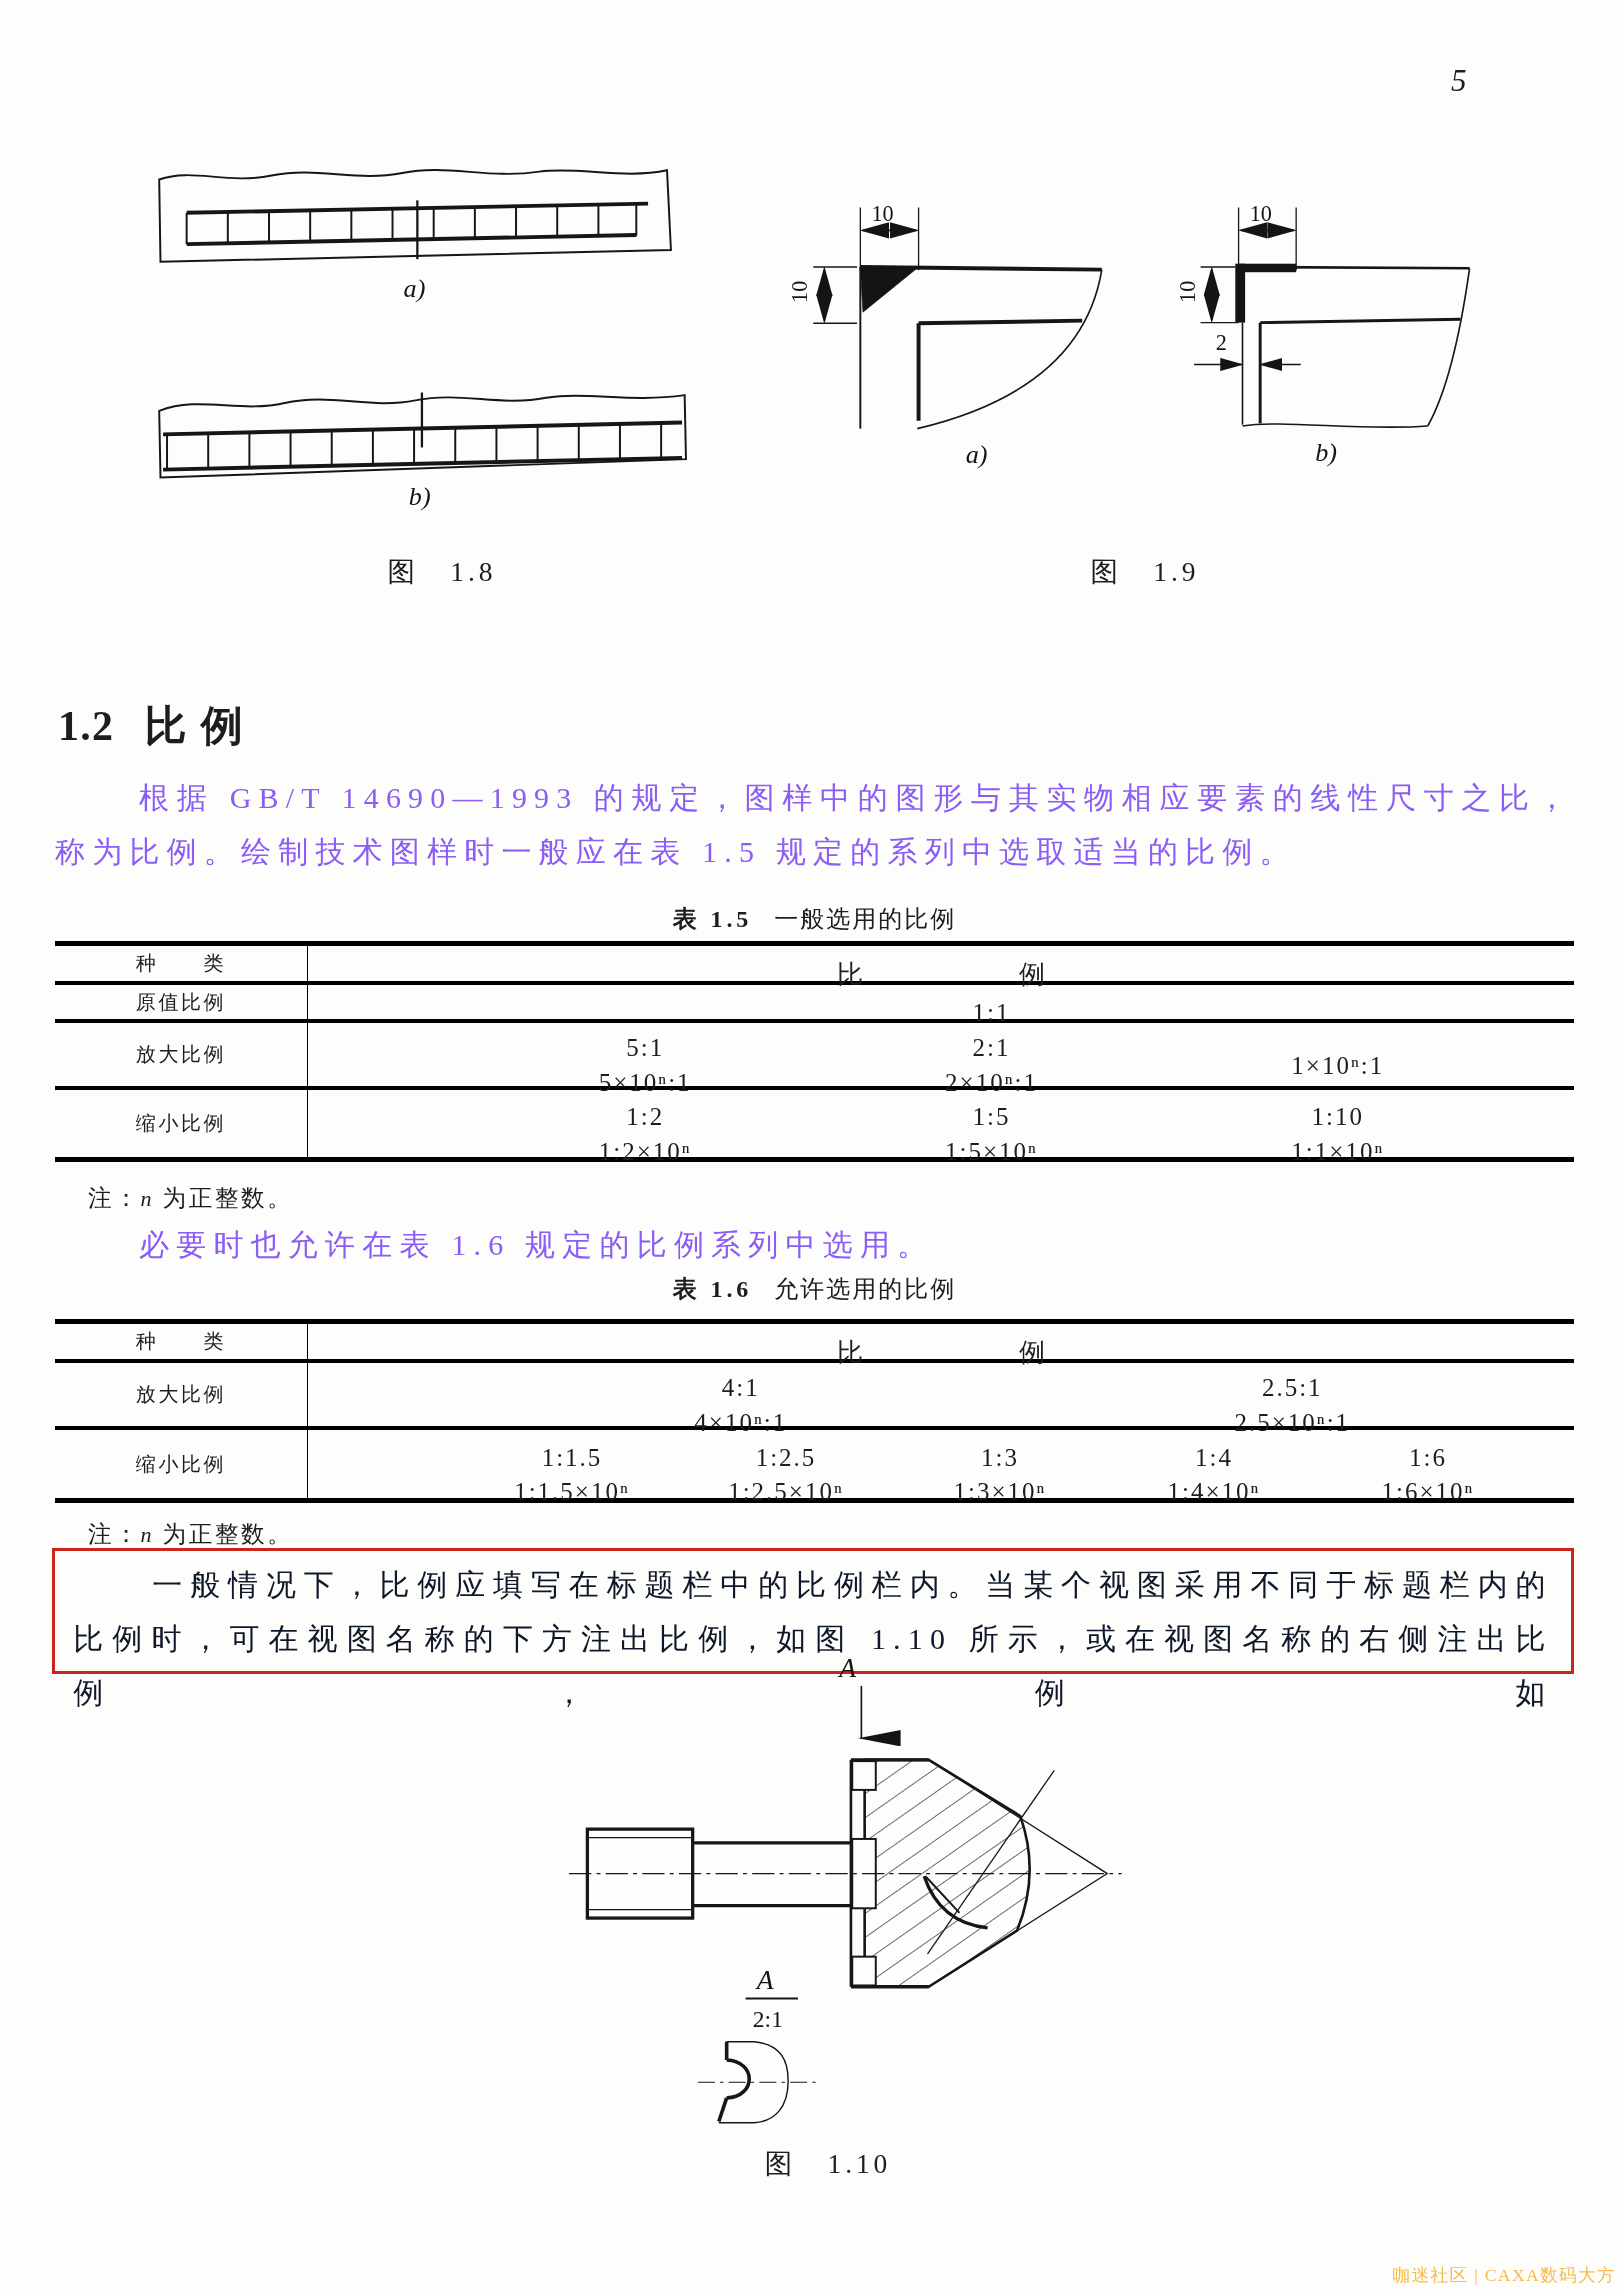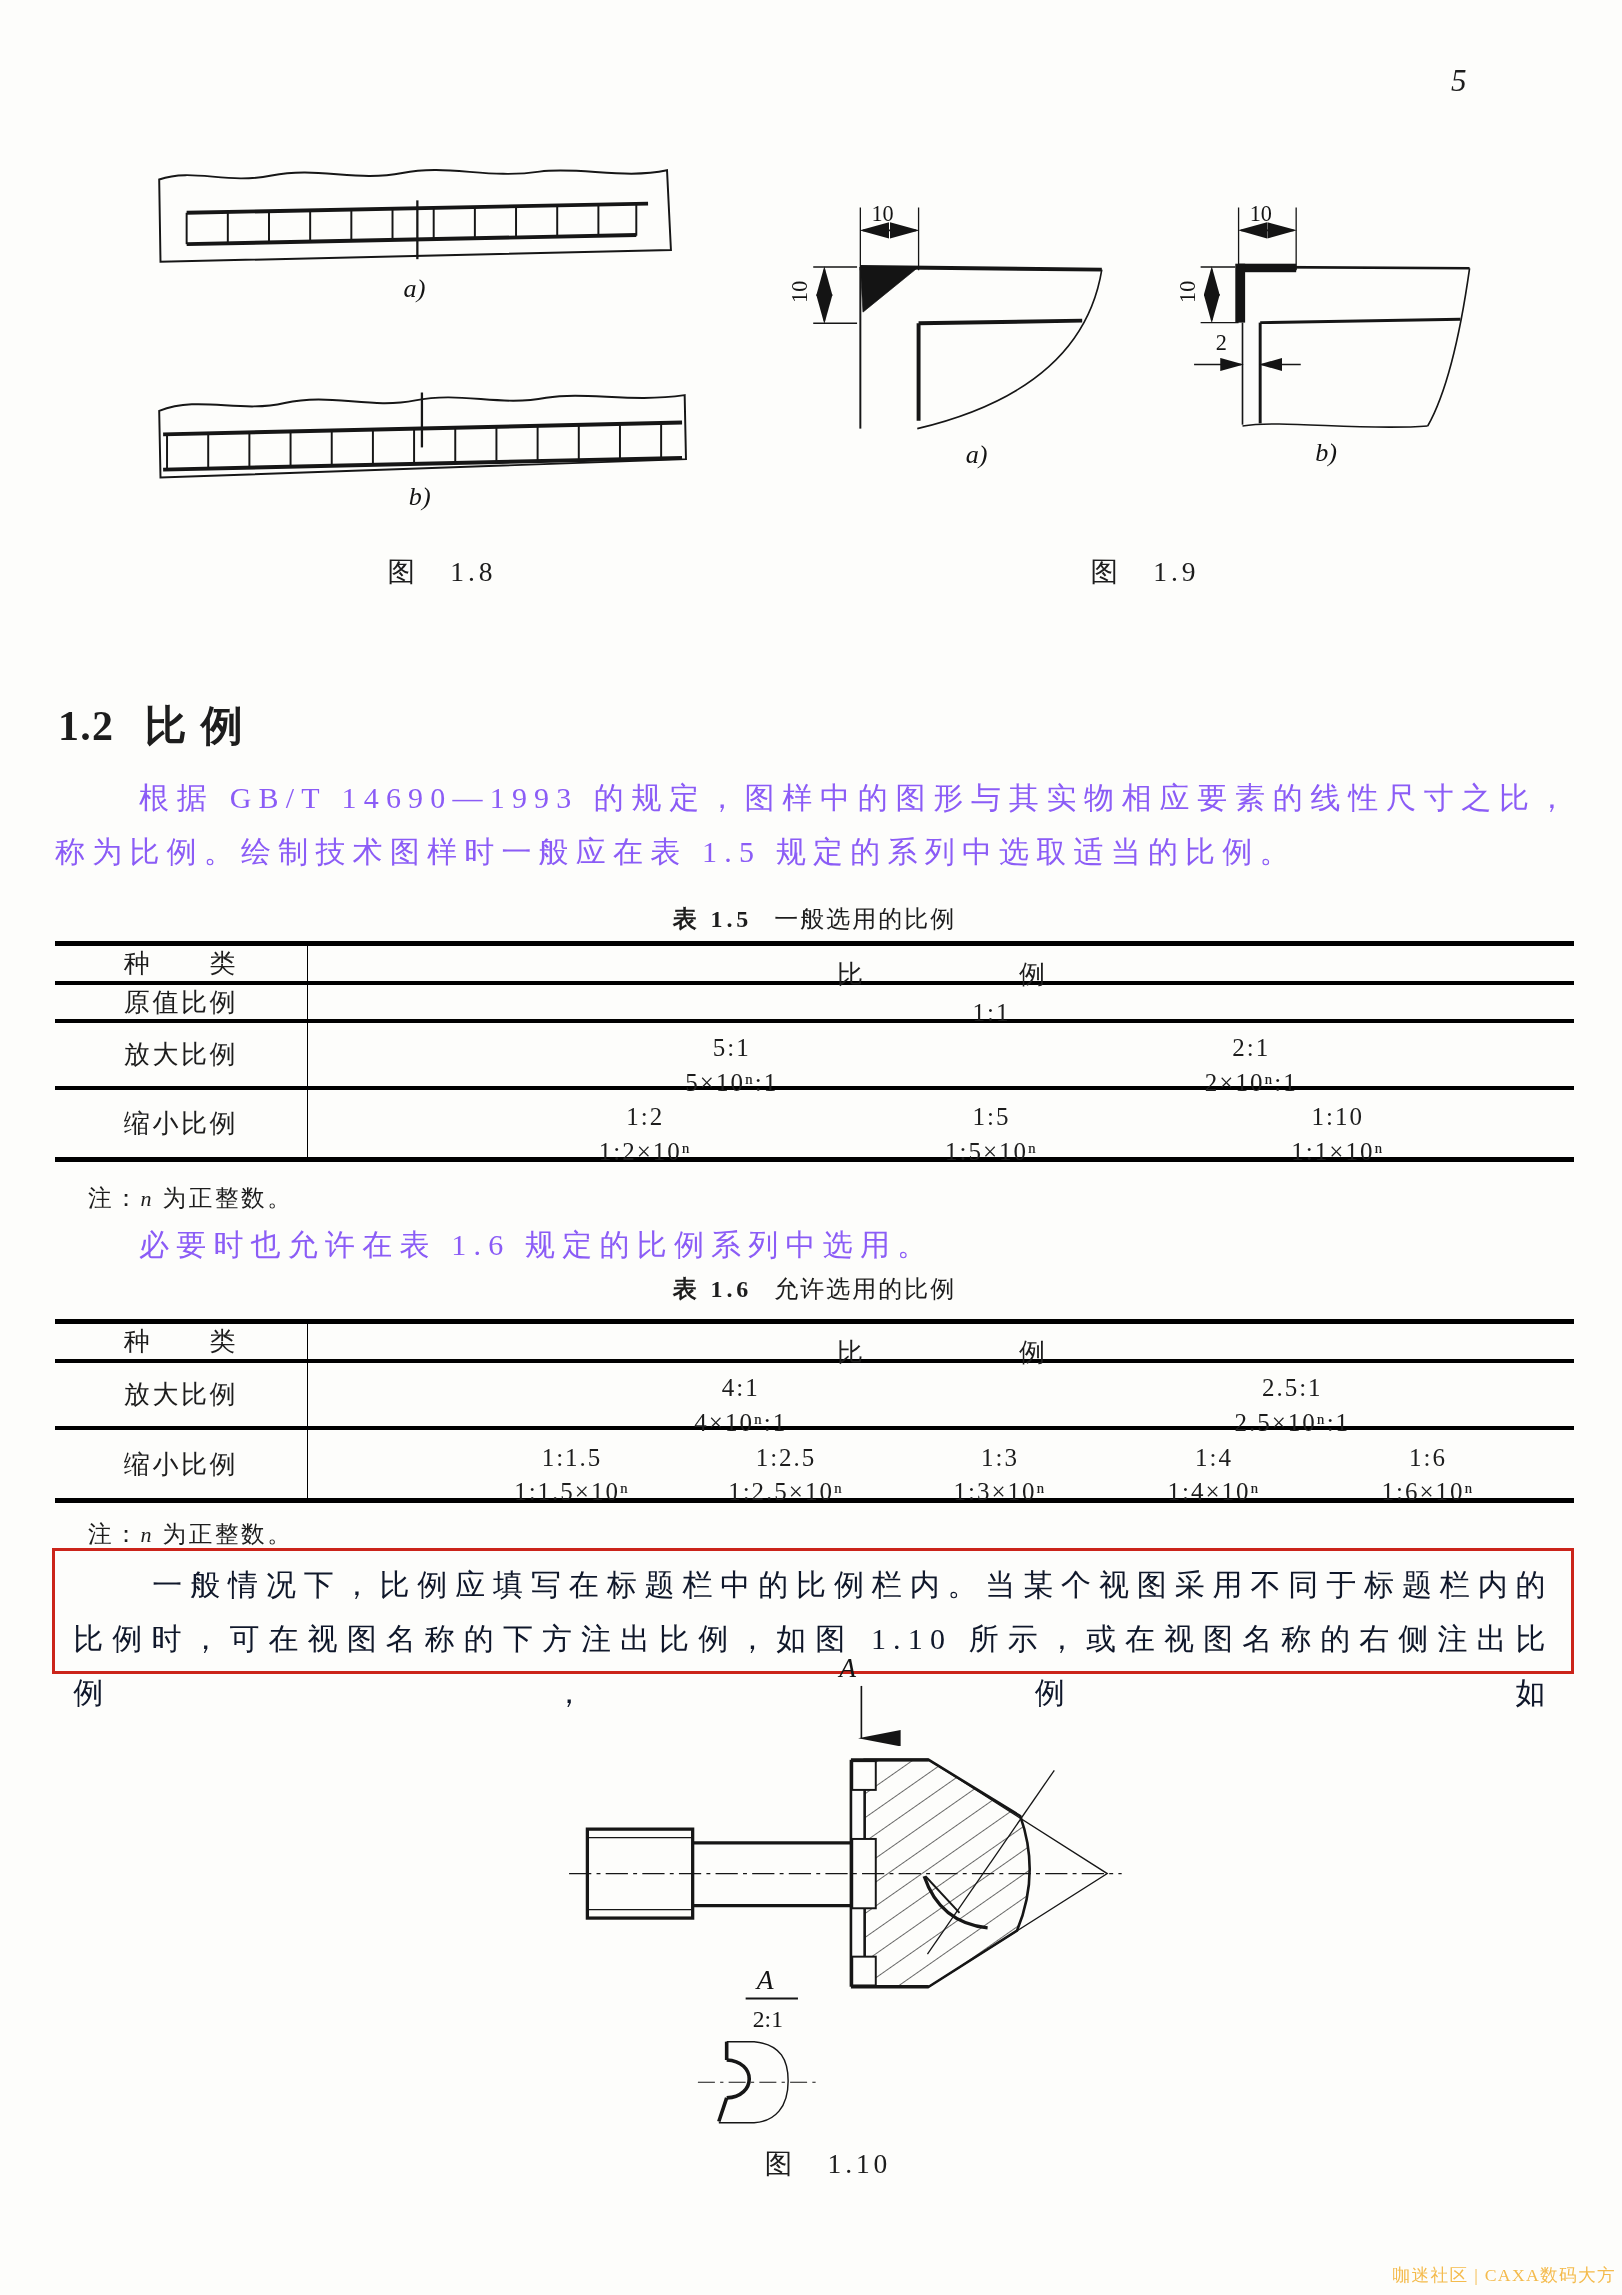--- a/index.html
+++ b/index.html
@@ -24,21 +24,21 @@
   .tcap{left:55px;width:1519px;text-align:center;font-size:24px;letter-spacing:2px;}
   .tcap b{margin-right:22px;letter-spacing:3.9px;}
   
   .note{left:88px;font-size:23.6px;letter-spacing:2.6px;}
   .note i{font-style:italic;font-size:22px;}
   
   .gtable{left:55px;width:1519px;border-top:5.9px solid #000;border-bottom:5.9px solid #000;box-sizing:border-box;}
   .trow{display:flex;border-bottom:4.6px solid #000;box-sizing:border-box;align-items:stretch;}
   .trow:last-child{border-bottom:none;}
   .c1{width:253px;border-right:1.3px solid #000;display:flex;align-items:center;justify-content:center;
-      font-size:26px;letter-spacing:2.6px;box-sizing:border-box;flex:none;}
+      font-size:20px;letter-spacing:2.6px;box-sizing:border-box;flex:none;}
   .c2{flex:1;display:flex;align-items:center;justify-content:center;font-size:26px;box-sizing:border-box;margin-top:21px;}
   .vals{display:flex;align-items:stretch;}
   .cell{flex:1;display:flex;flex-direction:column;align-items:center;justify-content:center;gap:5.2px;
         font-size:25px;letter-spacing:2px;}
   .cell span{line-height:29px;white-space:nowrap;}
   .cell span:empty{display:none;}
   .cell.low{justify-content:flex-end;padding-bottom:6.5px;}
   .pad15{padding-left:164px;padding-right:63px;font-family:Liberation Serif, serif;}
   .pad16a{padding-left:177px;padding-right:26px;gap:40px;}
   .pad16b{padding-left:157px;padding-right:39px;}
@@ -171,20 +171,23 @@
       <div class="c1">放大比例</div>
       <div class="c2 vals pad15">
         <div class="cell">
           <span>5:1</span>
             <span>5×10ⁿ:1</span>
         </div>
         <div class="cell">
           <span>2:1</span>
             <span>2×10ⁿ:1</span>
         </div>
+        <div class="cell low">
+          <span>1×10ⁿ:1</span>
+        </div>
       </div>
     </div>
     <div class="trow" style="height:67px;">
       <div class="c1">缩小比例</div>
       <div class="c2 vals pad15">
         <div class="cell">
           <span>1:2</span>
             <span>1:2×10ⁿ</span>
         </div>
         <div class="cell">

